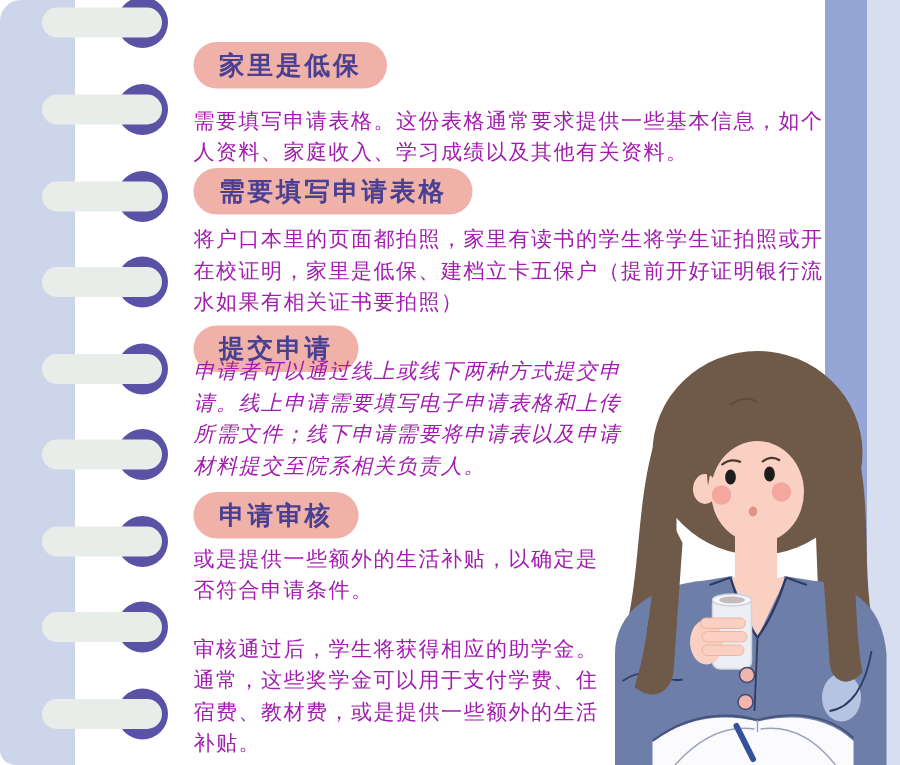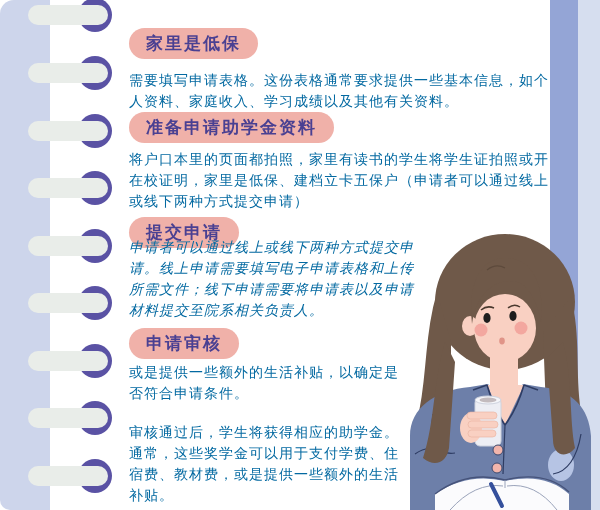--- a/index.html
+++ b/index.html
@@ -24,21 +24,21 @@
     position:absolute;left:28px;top:7px;width:80px;height:20px;border-radius:10px;background:#e9ede9;
   }
   
   .badge{
     position:absolute;left:129px;height:31px;line-height:31px;padding:0 17px;
     background:#f0b1a9;color:#4a4092;font-size:17px;font-weight:bold;
     letter-spacing:2px;border-radius:17px;white-space:nowrap;
   }
   
   .para{
-    position:absolute;left:129px;color:#0369a1;font-size:14px;line-height:21px;
+    position:absolute;left:129px;color:#a21caf;font-size:14px;line-height:21px;
     letter-spacing:1px;margin:0;text-align:left;word-break:break-all;
   }
   .p1{top:70px;width:424px;}
   .p2{top:149px;width:424px;}
   .p3{top:237px;width:292px;font-style:italic;}
   .p4{top:362px;width:278px;}
   .p5{top:422px;width:278px;}
   .b1{top:28px;}
   .b2{top:112px;}
   .b3{top:217px;font-family:Liberation Serif, serif;}
@@ -153,22 +153,22 @@
 
     <circle cx="123" cy="228" r="5" fill="#f2b5ac" stroke="#3e4a6e" stroke-width="1"></circle>
     <circle cx="122" cy="246" r="5" fill="#f2b5ac" stroke="#3e4a6e" stroke-width="1"></circle>
 
     <line x1="116" y1="262" x2="127" y2="284" stroke="#35509c" stroke-width="4" stroke-linecap="round"></line>
   </svg>
 
   <div class="badge b1">家里是低保</div>
   <p class="para p1">需要填写申请表格。这份表格通常要求提供一些基本信息，如个人资料、家庭收入、学习成绩以及其他有关资料。</p>
 
-  <div class="badge b2">准备申请助学金资料</div>
-  <p class="para p2">将户口本里的页面都拍照，家里有读书的学生将学生证拍照或开在校证明，家里是低保、建档立卡五保户（申请者可以通过线上或线下两种方式提交申请）</p>
+  <div class="badge b2">需要填写申请表格</div>
+  <p class="para p2">将户口本里的页面都拍照，家里有读书的学生将学生证拍照或开在校证明，家里是低保、建档立卡五保户（提前开好证明银行流水如果有相关证书要拍照）</p>
 
   <div class="badge b3">提交申请</div>
   <p class="para p3">申请者可以通过线上或线下两种方式提交申请。线上申请需要填写电子申请表格和上传所需文件；线下申请需要将申请表以及申请材料提交至院系相关负责人。</p>
 
   <div class="badge b4">申请审核</div>
   <p class="para p4">或是提供一些额外的生活补贴，以确定是否符合申请条件。</p>
   <p class="para p5">审核通过后，学生将获得相应的助学金。通常，这些奖学金可以用于支付学费、住宿费、教材费，或是提供一些额外的生活补贴。</p>
 
 </div>
 

